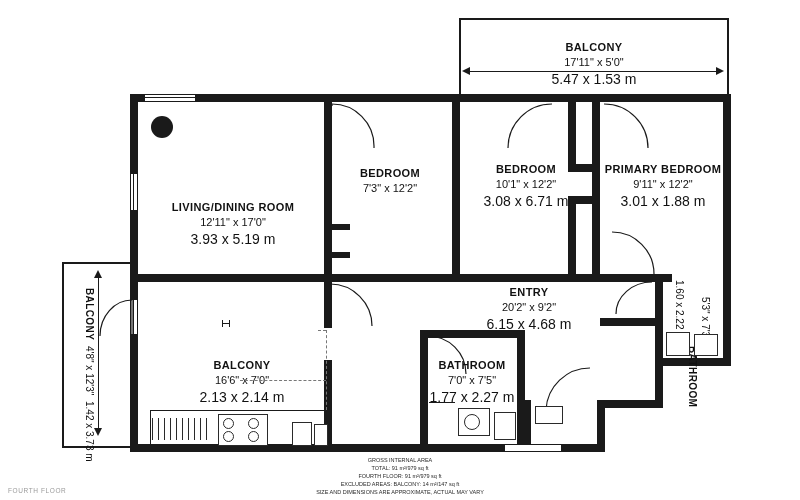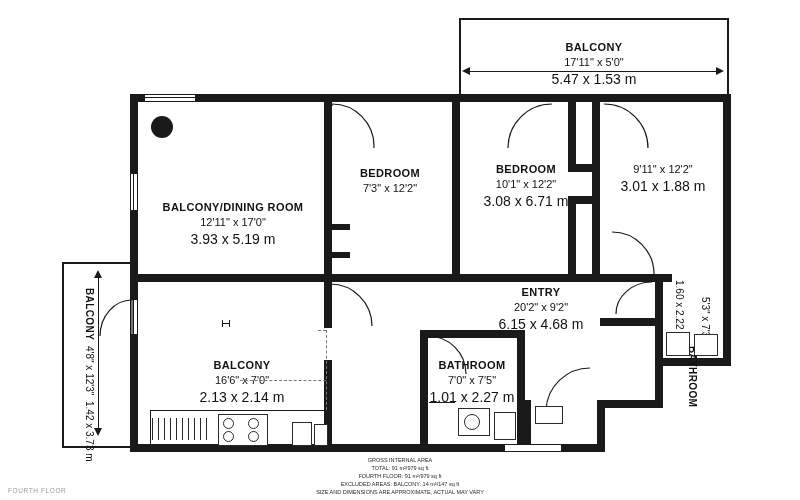--- a/index.html
+++ b/index.html
@@ -187,46 +187,47 @@
     <div class="dim">7'3" x 12'2"</div>
   </div>
 
   <div class="room" style="left:460px;top:162px;width:132px;">
     <div class="name">BEDROOM</div>
     <div class="dim">10'1" x 12'2"</div>
     <div class="dim2">3.08 x 6.71 m</div>
   </div>
 
   <div class="room" style="left:600px;top:162px;width:126px;">
+    <div class="name">PRIMARY BEDROOM</div>
     <div class="dim">9'11" x 12'2"</div>
     <div class="dim2">3.01 x 1.88 m</div>
   </div>
 
   <div class="room" style="left:140px;top:200px;width:186px;">
-    <div class="name">BALCONY/DINING ROOM</div>
+    <div class="name">LIVING/DINING ROOM</div>
     <div class="dim">12'11" x 17'0"</div>
     <div class="dim2">3.93 x 5.19 m</div>
   </div>
 
-  <div class="room" style="left:476px;top:285px;width:130px;">
+  <div class="room" style="left:464px;top:285px;width:130px;">
     <div class="name">ENTRY</div>
     <div class="dim">20'2" x 9'2"</div>
     <div class="dim2">6.15 x 4.68 m</div>
   </div>
 
   <div class="room" style="left:168px;top:358px;width:148px;">
     <div class="name">BALCONY</div>
     <div class="dim">16'6" x 7'0"</div>
     <div class="dim2">2.13 x 2.14 m</div>
   </div>
 
   <div class="room" style="left:412px;top:358px;width:120px;">
     <div class="name">BATHROOM</div>
     <div class="dim">7'0" x 7'5"</div>
-    <div class="dim2">1.01 x 2.27 m</div>
+    <div class="dim2">1.77 x 2.27 m</div>
   </div>
 
   <div class="vert" style="left:666px;top:280px;width:52px;">
     <span class="inner"><span class="dim">1.60 x 2.22 m</span></span>
     <span class="inner"><span class="dim">5'3" x 7'3"</span></span>
     <span class="inner"><span class="name">BATHROOM</span></span>
   </div>
 
   <div class="dot" style="left:151px;top:116px;width:22px;height:22px;"></div>
 

